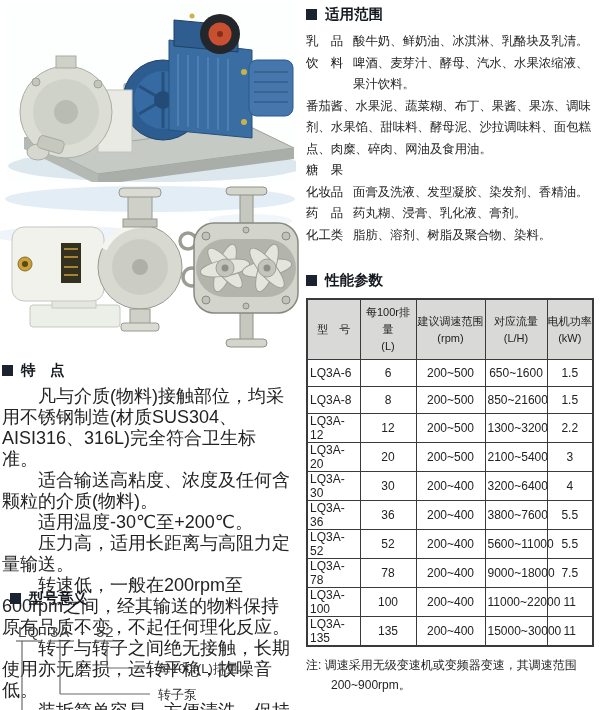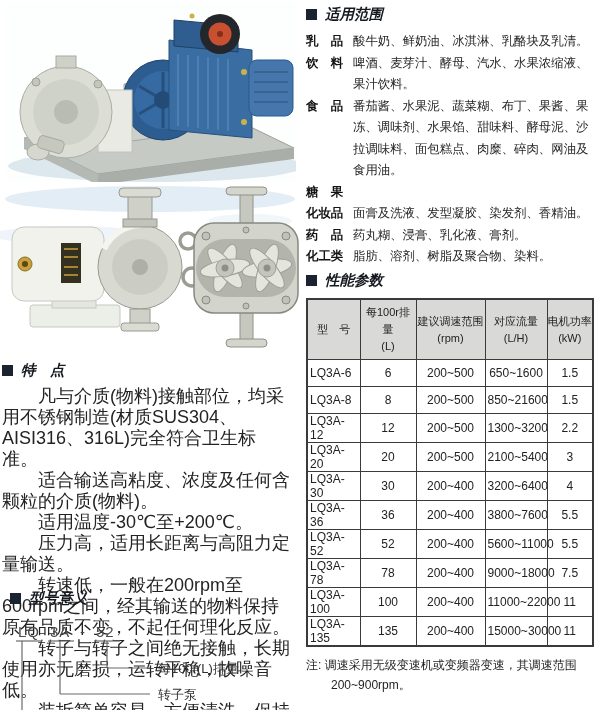--- a/index.html
+++ b/index.html
@@ -7,21 +7,21 @@
   body { background:#e8e8e8; }
   #page {
     position:relative; width:600px; height:710px; margin:0 auto;
     background:#ffffff; overflow:hidden;
     font-family:"Liberation Sans","DejaVu Sans",sans-serif;
     color:#262626;
   }
 
   
   .sec-head { display:flex; align-items:center; gap:8px; font-weight:bold;
-              font-size:14.5px; color:#14181f; line-height:16px;font-style:italic; }
+              font-size:14.5px; color:#14181f; line-height:16px; }
   .sq { width:11px; height:11px; background:#1b2330; flex:none; }
 
   
   .photo1 { position:absolute; left:6px; top:2px; width:290px; height:180px; }
   .photo2 { position:absolute; left:0px; top:183px; width:300px; height:172px; }
 
   .features { position:absolute; left:2px; top:362px; width:290px; }
   .features .sec-head { margin-bottom:8px; }
   .features p { margin:0; text-indent:2em; font-size:18px; line-height:21px; color:#232323; }
 
@@ -29,21 +29,21 @@
   .model-sec .sec-head { margin-bottom:16px; }
   .model-svg text { font-family:"Liberation Sans","DejaVu Sans",sans-serif; }
   .model-svg .code { font-size:15px; fill:#4a4a4a; font-weight:500; letter-spacing:1px; }
   .model-svg .lbl  { font-size:13px; fill:#303030; }
   .model-svg line  { stroke:#6b6b6b; stroke-width:1.2; }
 
   
   .scope { position:absolute; left:306px; top:6px; width:290px; }
   .scope-list { margin-top:9px; font-size:12.4px; line-height:21.5px; }
   .scope-item { display:flex; }
-  .scope-term { font-weight:bold; width:47px; flex:none; color:#141414; }
+  .scope-term { font-weight:normal; width:47px; flex:none; color:#141414; }
   .scope-desc { flex:1; color:#262626; }
 
   .perf { position:absolute; left:306px; top:272px; width:292px; }
   .perf table { border-collapse:collapse; table-layout:fixed; width:286px;
                 margin-top:10px; border:2px solid #3a3a3a; }
   .perf th, .perf td { border:1px solid #3a3a3a; text-align:center; }
   .perf th { background:#d9dad7; font-weight:normal; font-size:11px;
              color:#1d1d1d; padding:4px 0; vertical-align:middle; }
   .perf th div { line-height:17px; }
   .perf td { font-size:12px; color:#222; height:26.8px; padding:0 2px; }
@@ -243,21 +243,20 @@
           <span class="scope-term">乳　品</span>
           <span class="scope-desc">酸牛奶、鲜奶油、冰淇淋、乳酪块及乳清。</span>
         </div>
 
         <div class="scope-item">
           <span class="scope-term">饮　料</span>
           <span class="scope-desc">啤酒、麦芽汁、酵母、汽水、水果浓缩液、果汁饮料。</span>
         </div>
 
         <div class="scope-item">
-          <span class="scope-term">食　品</span>
           <span class="scope-desc">番茄酱、水果泥、蔬菜糊、布丁、果酱、果冻、调味剂、水果馅、甜味料、酵母泥、沙拉调味料、面包糕点、肉糜、碎肉、网油及食用油。</span>
         </div>
 
         <div class="scope-item">
           <span class="scope-term">糖　果</span>
         </div>
 
         <div class="scope-item">
           <span class="scope-term">化妆品</span>
           <span class="scope-desc">面膏及洗液、发型凝胶、染发剂、香精油。</span>

